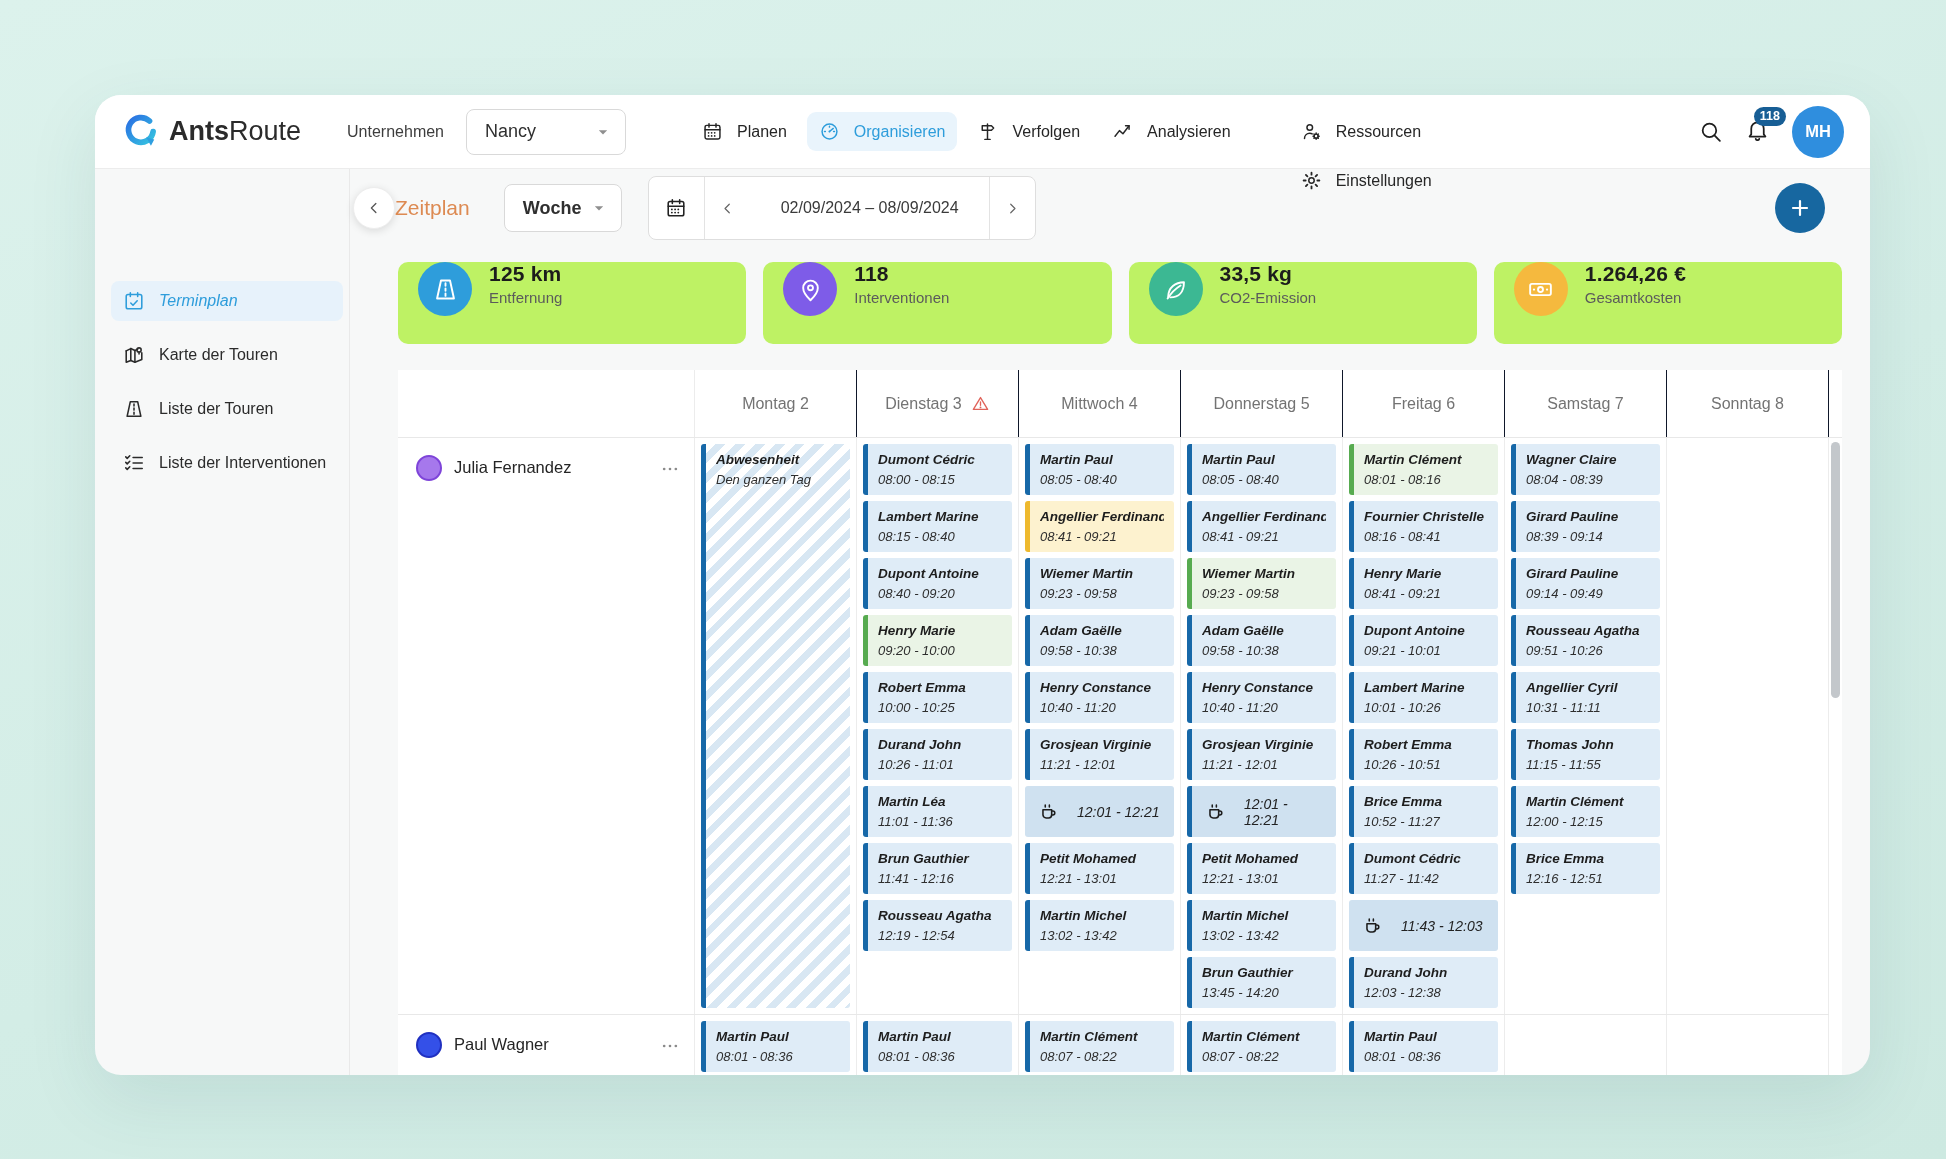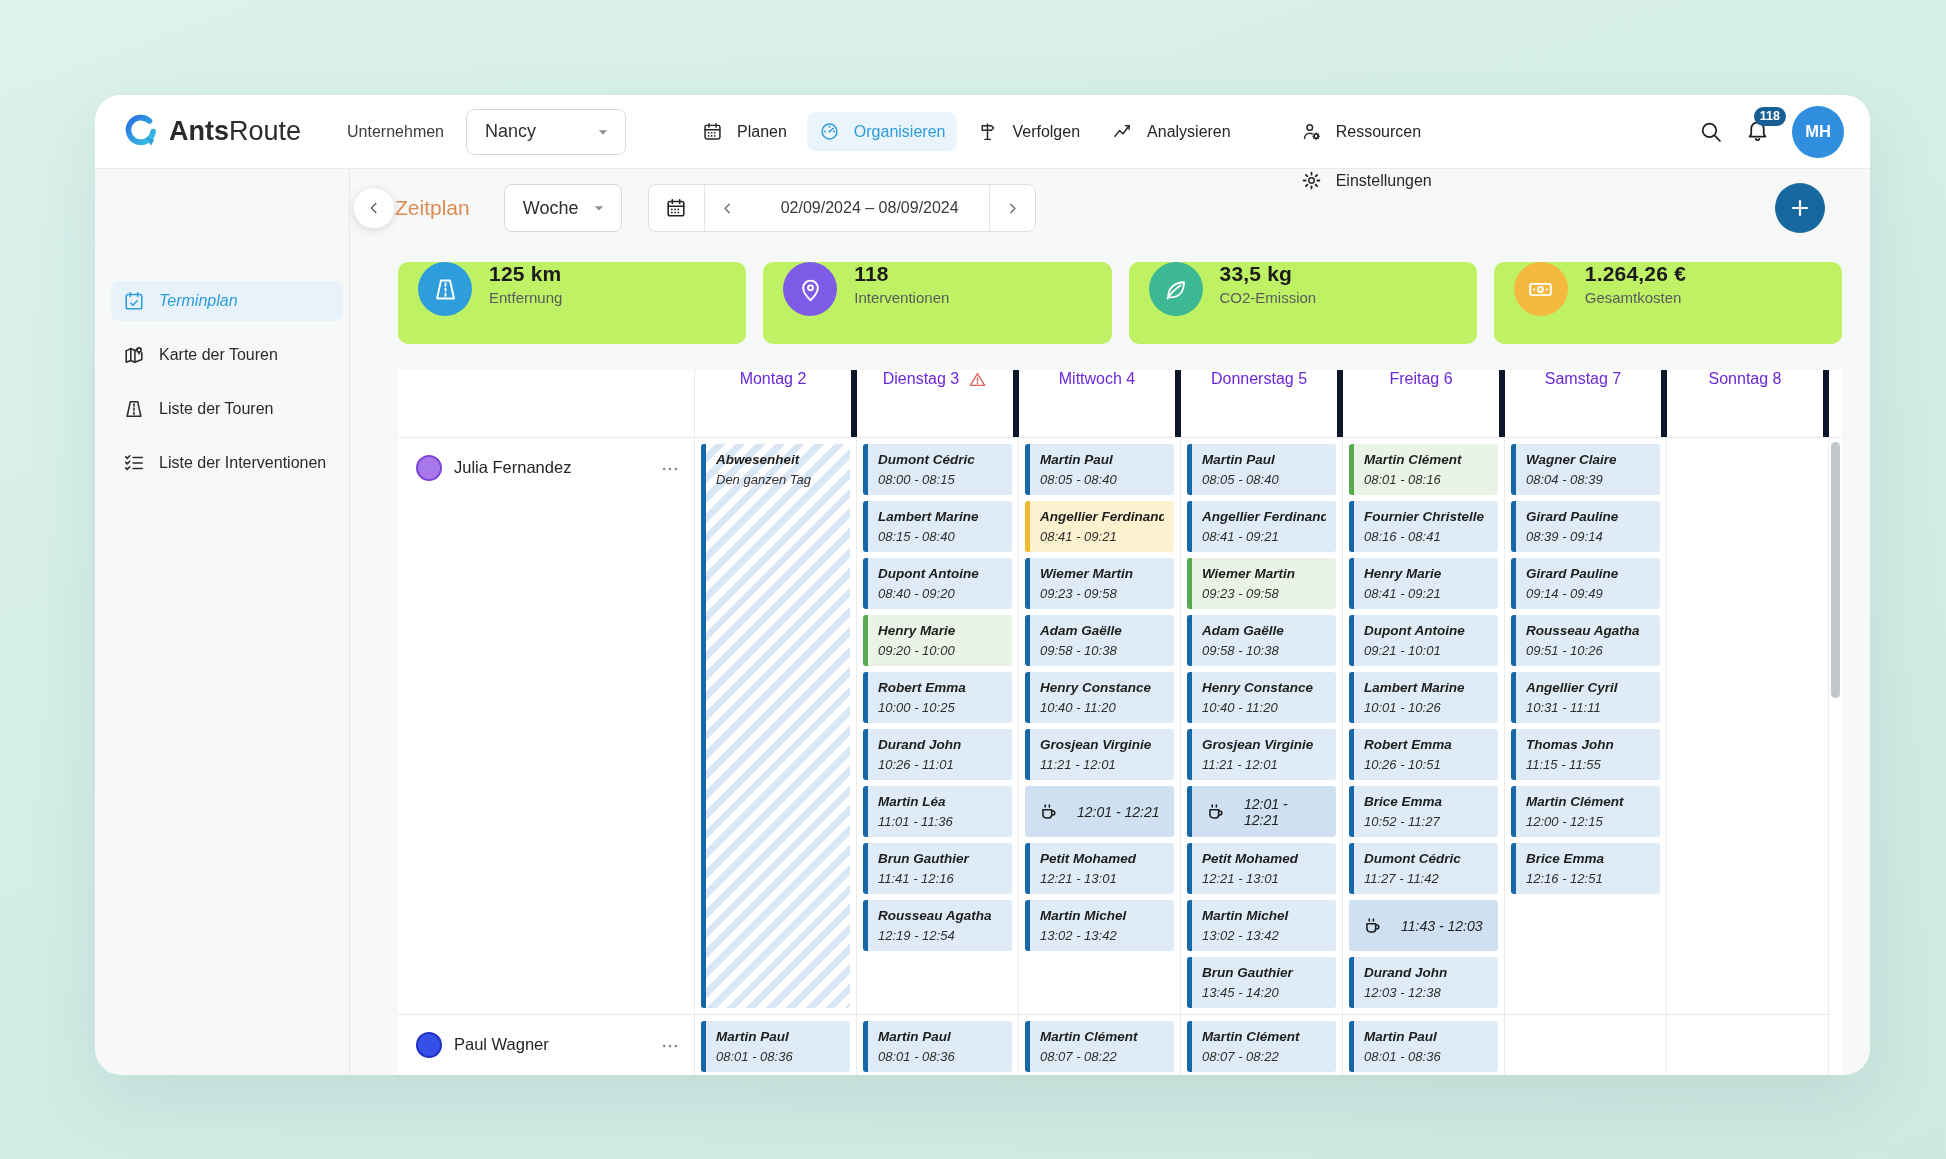--- a/index.html
+++ b/index.html
@@ -45,22 +45,22 @@
   .side-item .ic{ width:22px; height:22px; flex-shrink:0; }
   .side-item.active{ background:#e7f2fb; color:var(--accent);font-style:italic; }
   .main{ flex:1; min-width:0; padding:0 28px 0 48px; }
 
   
   .toolbar{ height:78px; display:flex; align-items:center; }
   .back-btn{ width:42px; height:42px; border-radius:50%; background:#fff; border:1px solid #ededed; box-shadow:0 2px 8px rgba(0,0,0,.12);
              display:flex; align-items:center; justify-content:center; color:#555; margin-left:-45px; cursor:pointer; flex-shrink:0; }
   .back-btn .ic{ width:18px; height:18px; }
   .page-title{ font-size:21px; color:var(--title-orange); font-weight:500; }
-  .view-select{ width:118px; height:48px; margin-left:34px; }
-  .date-nav{ display:flex; align-items:stretch; height:48px; background:#fff; border:1px solid #dedede; border-radius:8px; margin-left:26px; overflow:hidden; }
+  .view-select{ width:118px; height:48px; margin-left:34px;font-weight:bold; }
+  .date-nav{ display:flex; align-items:stretch; height:64px; background:#fff; border:1px solid #dedede; border-radius:8px; margin-left:26px; overflow:hidden; }
   .date-nav button, .date-label{ display:flex; align-items:center; justify-content:center; background:none; border:none; cursor:pointer; }
   .cal-btn{ width:56px; border-right:1px solid #e3e3e3 !important; color:#222; }
   .cal-btn .ic{ width:22px; height:22px; }
   .dn-prev,.dn-next{ width:46px; color:#666; }
   .dn-prev .ic,.dn-next .ic{ width:17px; height:17px; }
   .dn-next{ border-left:1px solid #e3e3e3 !important; }
   .date-label{ padding:0 30px; font-size:16px; color:#3a3a3a; cursor:default; }
   .add-btn{ margin-left:auto; margin-right:17px; width:50px; height:50px; border-radius:50%; background:var(--add-btn); color:#fff; border:none;
             display:flex; align-items:center; justify-content:center; cursor:pointer; }
   .add-btn .ic{ width:24px; height:24px; }
@@ -71,21 +71,21 @@
   .stat-icon{ width:54px; height:54px; border-radius:50%; color:#fff; display:flex; align-items:center; justify-content:center; flex-shrink:0; }
   .stat-icon .ic{ width:27px; height:27px; }
   .stat-text{ margin-left:17px; }
   .stat-value{ font-size:21px; font-weight:700; color:#1c1c1c; letter-spacing:.2px; }
   .stat-label{ font-size:15px; color:#5b5b5b; margin-top:3px; }
 
   
   .calendar{ margin-top:26px; background:#fff; position:relative; height:705px; overflow:hidden; }
   .cal-header{ display:flex; height:68px; border-bottom:1px solid #e8e8e8; padding-right:13px; }
   .res-head{ width:297px; flex-shrink:0; border-right:1px solid #ececec; }
-  .day-head{ flex:1; display:flex; align-items:flex-start; justify-content:center; gap:9px; font-size:16px; color:#6d28d9; border-right:6px solid #0f172a; min-width:0; }
+  .day-head{ flex:1; display:flex; align-items:center; justify-content:center; gap:9px; font-size:16px; color:#737373; border-right:1px solid #0f172a; min-width:0; }
   .day-head .ic{ width:19px; height:19px; color:#e0635a; flex-shrink:0; }
   .cal-body{ padding-right:13px; }
   .cal-row{ display:flex; border-bottom:1px solid #e8e8e8; }
   .cal-row:last-child{ min-height:150px; }
   .res-cell{ width:297px; flex-shrink:0; border-right:1px solid #ececec; display:flex; align-items:flex-start; padding:17px 14px 0 18px; gap:12px; }
   .avatar-dot{ width:26px; height:26px; border-radius:50%; border:2px solid; flex-shrink:0; }
   .res-name{ font-size:16.5px; color:#252525; flex:1; padding-top:3px; white-space:nowrap; overflow:hidden; }
   .dots{ color:#8a8a8a; width:20px; height:20px; margin-top:4px; cursor:pointer; flex-shrink:0; }
   .day-col{ flex:1; border-right:1px solid #ececec; display:flex; flex-direction:column; gap:6px; padding:6px; min-width:0; }
   .event{ border-radius:3px; padding:7px 10px; min-height:51px; cursor:pointer;font-style:italic; }

